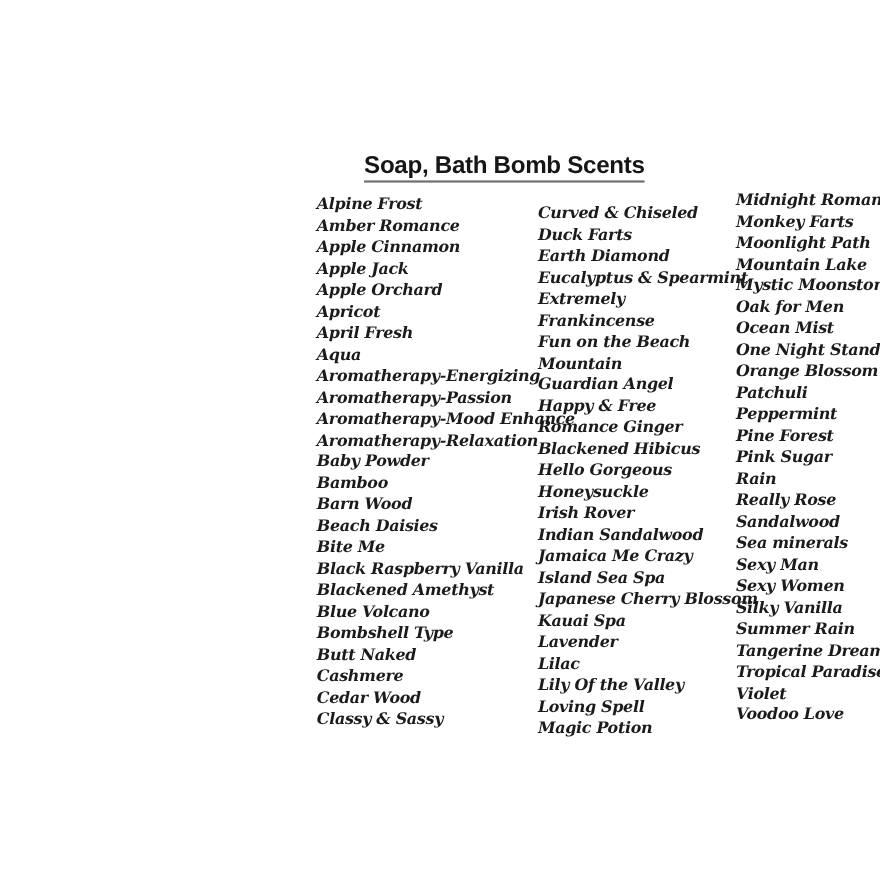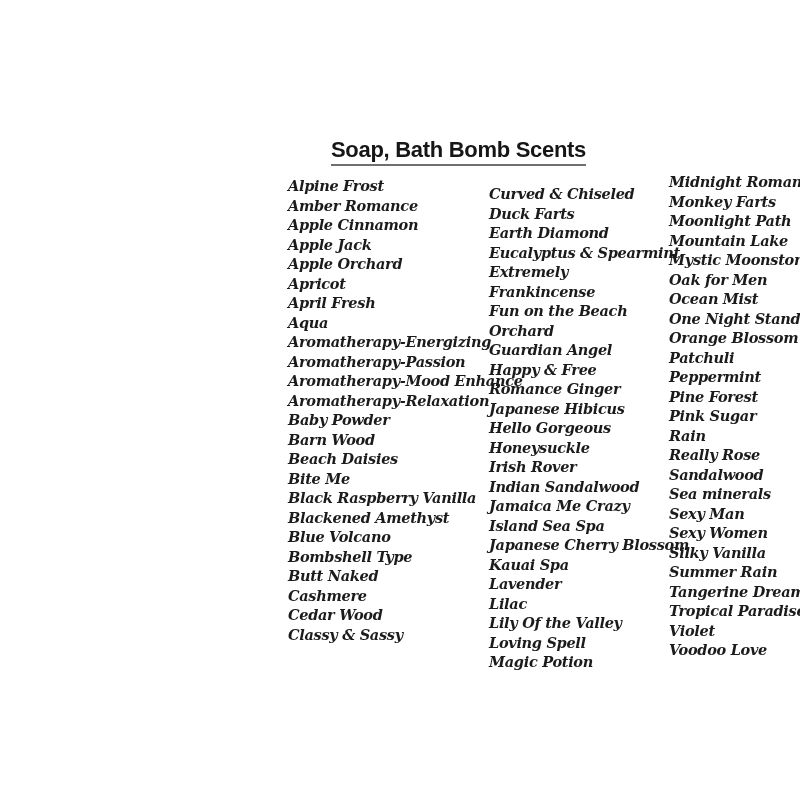--- a/index.html
+++ b/index.html
@@ -58,20 +58,21 @@
       <div class="scent">Apple Jack</div>
       <div class="scent">Apple Orchard</div>
       <div class="scent">Apricot</div>
       <div class="scent">April Fresh</div>
       <div class="scent">Aqua</div>
       <div class="scent">Aromatherapy-Energizing</div>
       <div class="scent">Aromatherapy-Passion</div>
       <div class="scent">Aromatherapy-Mood Enhance</div>
       <div class="scent">Aromatherapy-Relaxation</div>
       <div class="scent">Baby Powder</div>
+      <div class="scent">Bamboo</div>
       <div class="scent">Barn Wood</div>
       <div class="scent">Beach Daisies</div>
       <div class="scent">Bite Me</div>
       <div class="scent">Black Raspberry Vanilla</div>
       <div class="scent">Blackened Amethyst</div>
       <div class="scent">Blue Volcano</div>
       <div class="scent">Bombshell Type</div>
       <div class="scent">Butt Naked</div>
       <div class="scent">Cashmere</div>
       <div class="scent">Cedar Wood</div>
@@ -79,25 +80,25 @@
     </div>
 
   <div class="column col-2">
       <div class="scent">Curved &amp; Chiseled</div>
       <div class="scent">Duck Farts</div>
       <div class="scent">Earth Diamond</div>
       <div class="scent">Eucalyptus &amp; Spearmint</div>
       <div class="scent">Extremely</div>
       <div class="scent">Frankincense</div>
       <div class="scent">Fun on the Beach</div>
-      <div class="scent">Orchard</div>
+      <div class="scent">Mountain</div>
       <div class="scent">Guardian Angel</div>
       <div class="scent">Happy &amp; Free</div>
       <div class="scent">Romance Ginger</div>
-      <div class="scent">Japanese Hibicus</div>
+      <div class="scent">Blackened Hibicus</div>
       <div class="scent">Hello Gorgeous</div>
       <div class="scent">Honeysuckle</div>
       <div class="scent">Irish Rover</div>
       <div class="scent">Indian Sandalwood</div>
       <div class="scent">Jamaica Me Crazy</div>
       <div class="scent">Island Sea Spa</div>
       <div class="scent">Japanese Cherry Blossom</div>
       <div class="scent">Kauai Spa</div>
       <div class="scent">Lavender</div>
       <div class="scent">Lilac</div>

